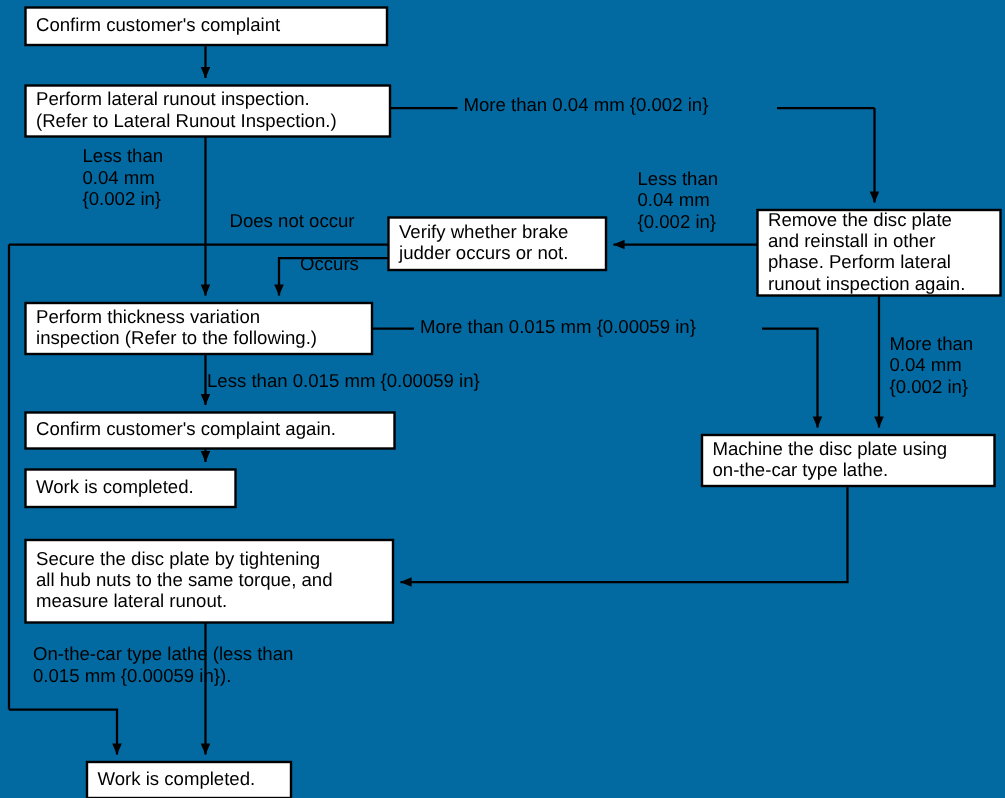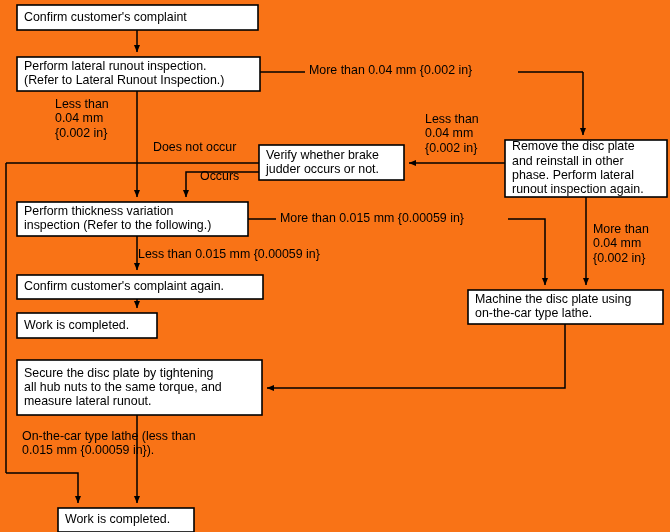--- a/index.html
+++ b/index.html
@@ -4,21 +4,21 @@
 <style>
   html, body {
     margin: 0;
     padding: 0;
     background: #ffffff;
   }
   #chart-root {
     position: relative;
     width: 670px;
     height: 532px;
-    background: #f97316;
+    background: #0369a1;
     font-family: "Liberation Sans", sans-serif;
     overflow: hidden;
   }
   svg.flow-svg {
     position: absolute;
     top: 0;
     left: 0;
     width: 670px;
     height: 532px;
   }

